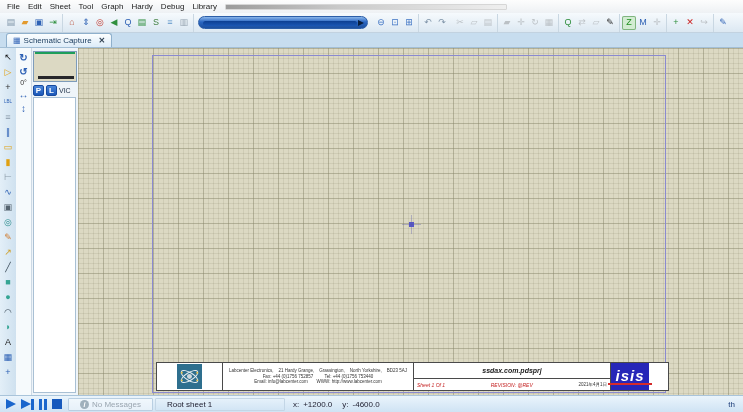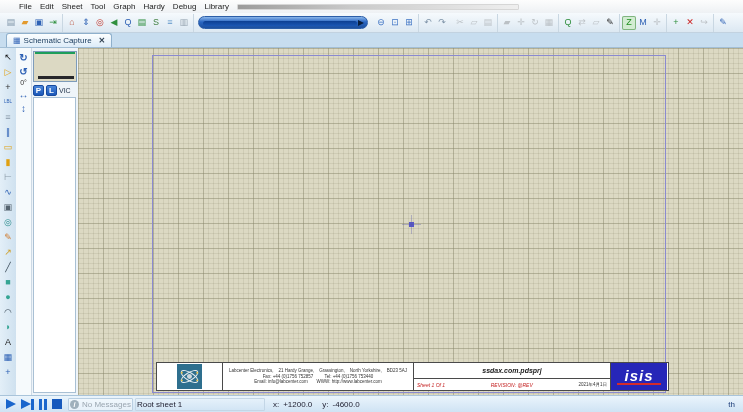--- a/index.html
+++ b/index.html
@@ -1,21 +1,21 @@
 <!DOCTYPE html>
 <html><head>
 <meta charset="utf-8">
 <style>
   html,body{margin:0;padding:0;background:#e8e8e8;}
   *{box-sizing:border-box;}
   .app{position:relative;width:743px;height:412px;overflow:hidden;
        font-family:"Liberation Sans",sans-serif;font-size:8px;color:#222;background:#eef2f6;}
 
   
-  .menubar{height:13px;background:linear-gradient(#fdfdfd,#eef1f4);display:flex;align-items:center;padding-left:15px;}
+  .menubar{height:13px;background:linear-gradient(#fdfdfd,#eef1f4);display:flex;align-items:center;padding-left:3px;}
   .menu-item{padding:1px 4px;font-size:8px;color:#1b1b1b;cursor:default;}
   .drag-bar{width:282px;height:6px;margin-left:4px;margin-top:1px;border:1px solid #d6d6d6;border-radius:1px;
             background:linear-gradient(90deg,#9b9b9b,#c9c9c9 40%,#efefef);}
 
   
   .toolbar{height:20px;background:linear-gradient(#f6fafd,#dce8f2);display:flex;align-items:center;
            padding:0 2px;border-bottom:1px solid #c2d2e0;}
   .tb-group{display:flex;align-items:center;padding:0 2px;border-right:1px solid #c9d7e2;height:18px;}
   .tb-group.noline{border-right:none;}
   .t-icon{width:14px;height:14px;display:flex;align-items:center;justify-content:center;
@@ -79,35 +79,35 @@
   .tb-logo-cell{width:66px;display:flex;align-items:center;justify-content:center;}
   .lab-logo{width:25px;height:25px;background:#2e6f8e;display:flex;align-items:center;justify-content:center;}
   .tb-addr-cell{width:191px;display:flex;flex-direction:column;justify-content:center;align-items:center;
                 font-style:normal;font-size:4.5px;line-height:5.5px;color:#333;white-space:pre;overflow:hidden;}
   .tb-main-cell{width:197px;display:flex;flex-direction:column;}
   .tb-file-row{flex:1;display:flex;align-items:center;justify-content:center;border-bottom:1px solid #4a4a4a;
                font-weight:bold;font-size:7px;color:#222;}
   .tb-info-row{height:11px;display:flex;align-items:center;justify-content:space-between;padding:0 3px;}
   .tb-red{color:#c42222;font-size:5px;}
   .tb-date{color:#333;font-size:4.5px;font-style:normal;}
-  .tb-isis-cell{width:56px;border-right:none;background:#2626b8;display:flex;flex-direction:column;
+  .tb-isis-cell{width:38px;border-right:none;background:#2626b8;display:flex;flex-direction:column;
                 align-items:center;justify-content:center;}
   .isis-text{color:#fff;font-weight:bold;font-style:italic;font-size:15px;line-height:13px;letter-spacing:1px;}
   .isis-line{width:44px;height:2px;background:#d42a2a;margin-top:1px;}
 
   
   .statusbar{position:absolute;left:0;right:0;bottom:0;height:17px;background:linear-gradient(#eaf4fc,#cfe3f4);
              border-top:1px solid #a9c4da;display:flex;align-items:center;font-size:8px;color:#223;}
   .sim{display:flex;align-items:center;gap:5px;padding:0 6px;}
   .sim-btn{display:flex;align-items:center;cursor:default;}
   .tri{width:0;height:0;border-left:10px solid #1a66cc;border-top:5.5px solid transparent;border-bottom:5.5px solid transparent;}
   .bar{width:3px;height:11px;background:#1a66cc;}
   .pause{display:flex;gap:2px;}
   .square{width:10px;height:10px;background:#1659bd;}
-  .sb-panel{display:flex;align-items:center;gap:3px;height:13px;padding:0 1px;margin-right:2px;
+  .sb-panel{display:flex;align-items:center;gap:3px;height:13px;padding:0 11px;margin-right:2px;
             background:rgba(255,255,255,.45);border:1px solid #b9cfe2;border-radius:1px;}
   .info-ico{width:9px;height:9px;border-radius:50%;background:#9fb0bc;color:#fff;font-size:7px;font-weight:bold;
             display:flex;align-items:center;justify-content:center;font-style:italic;}
   .dim{color:#9aa6b0;}
   .coords{margin-left:6px;display:flex;gap:4px;min-width:120px;}
   .sb-right{margin-left:auto;margin-right:8px;color:#1c3c78;}
 </style>
 </head>
 <body>
 

